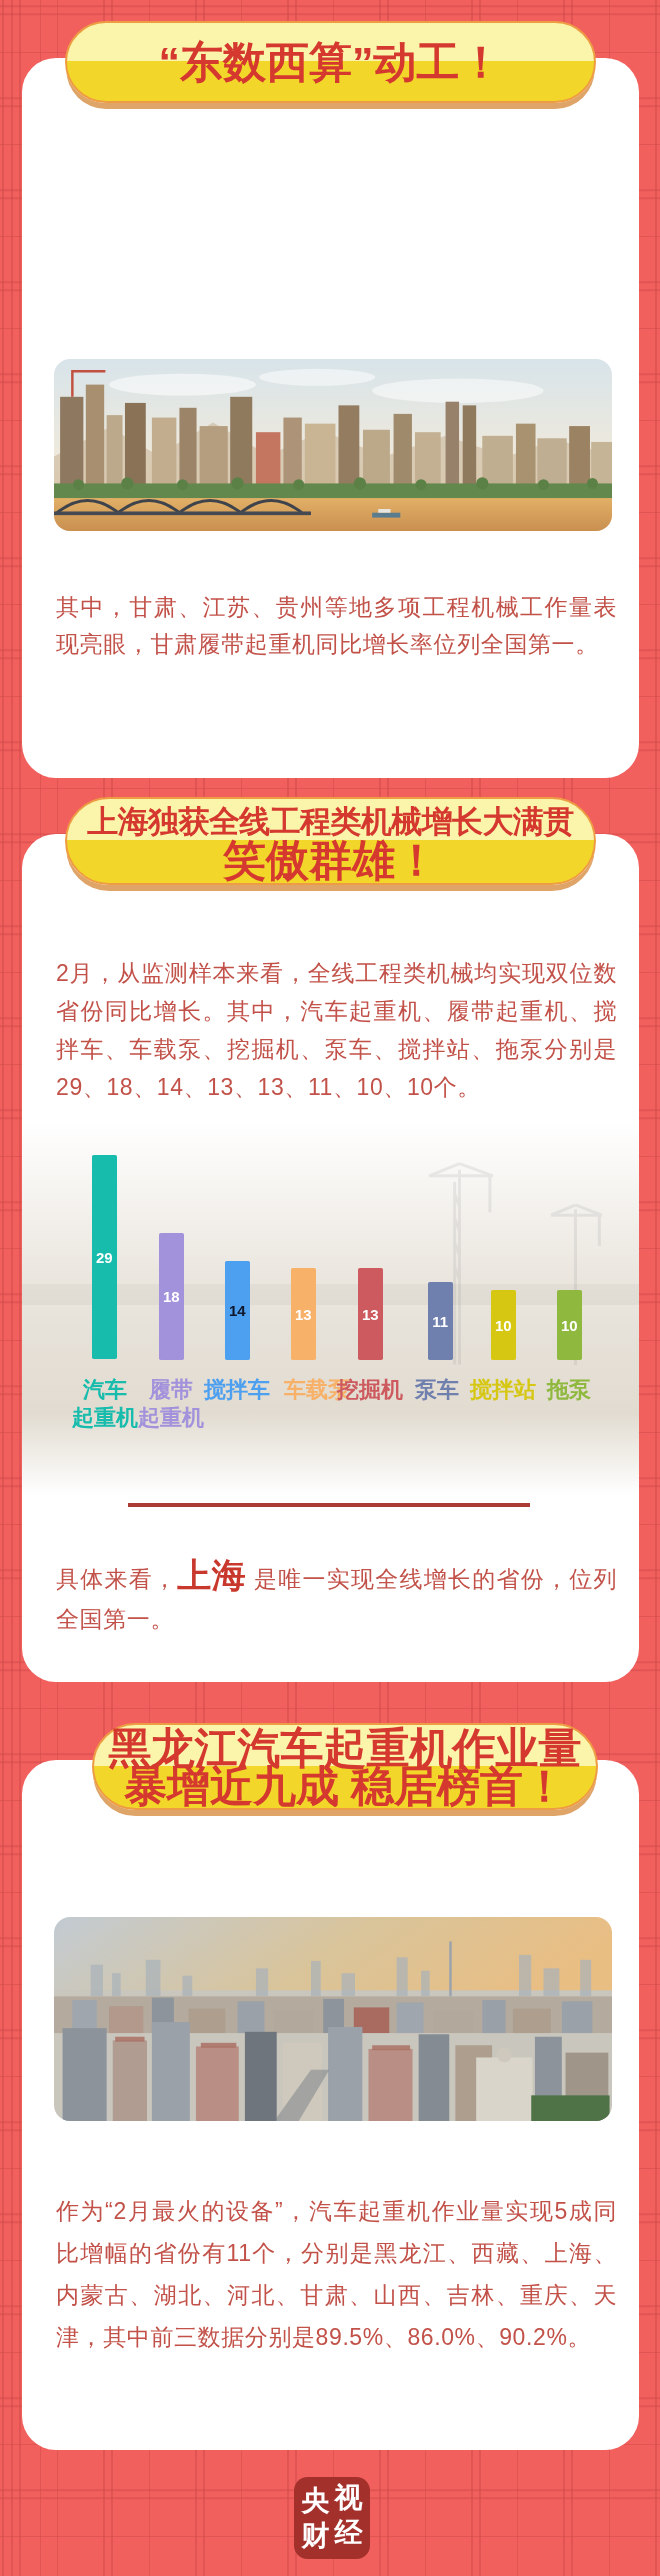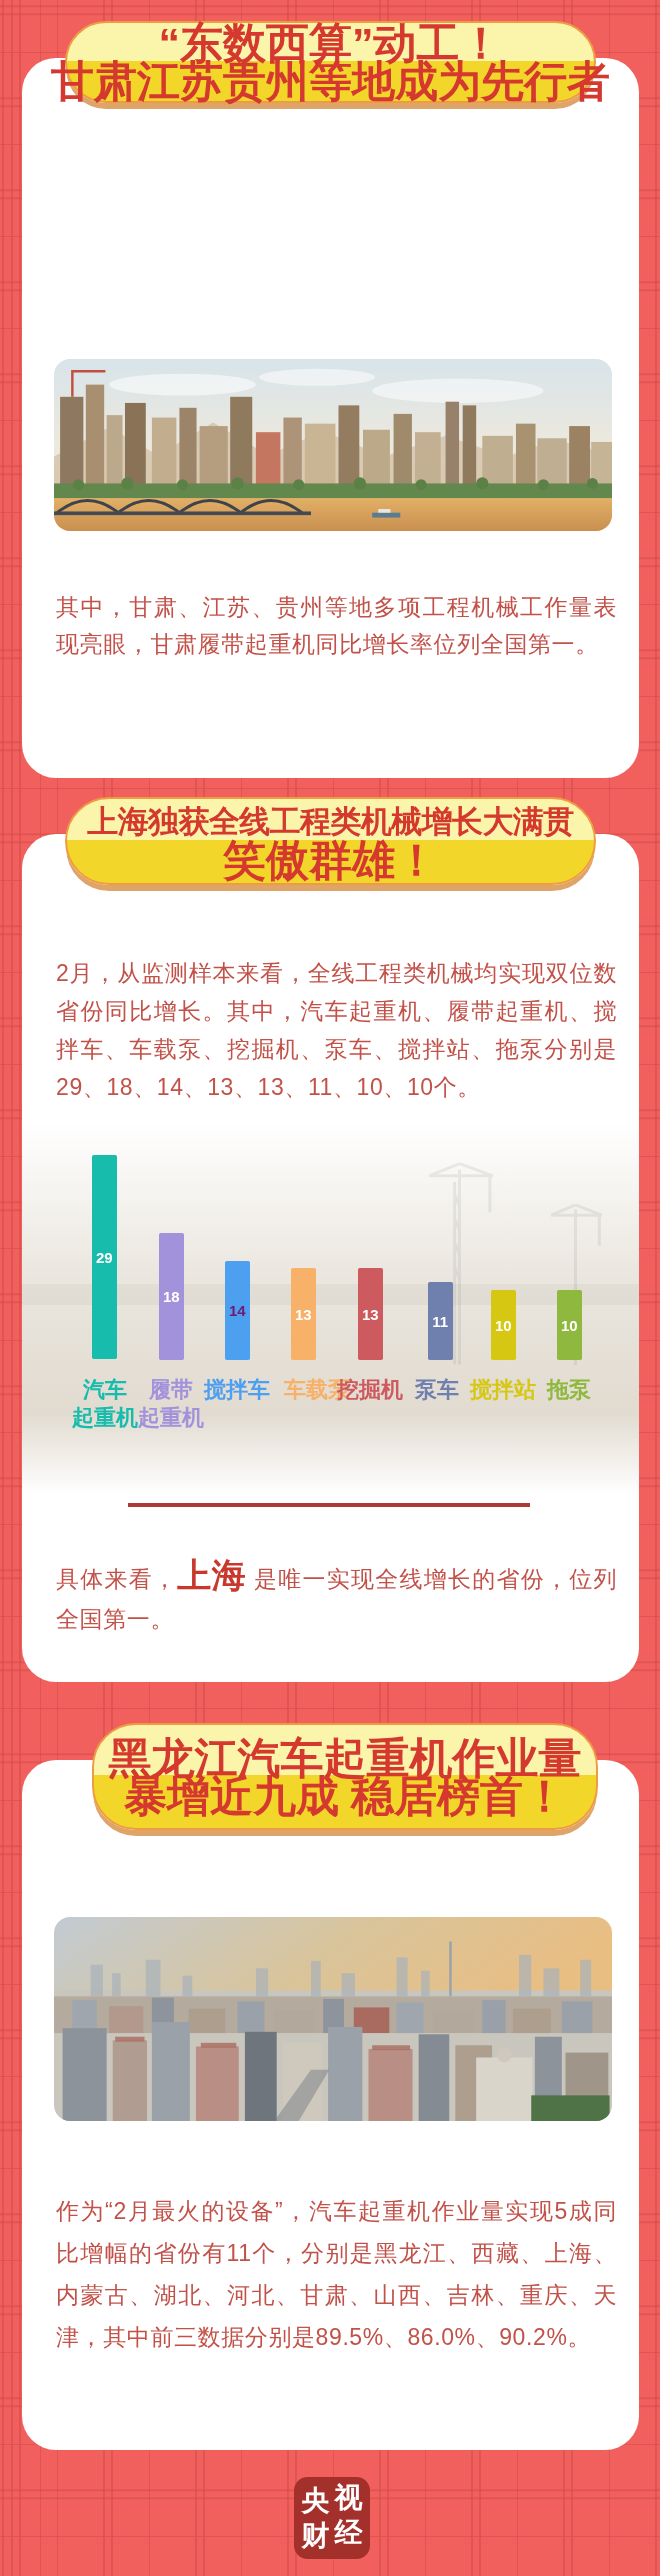--- a/index.html
+++ b/index.html
@@ -31,21 +31,21 @@
   .banner{
     position:absolute;left:65px;width:531px;z-index:5;box-sizing:border-box;
     border:2.4px solid var(--banner-border);border-radius:44px;
     background:linear-gradient(180deg,var(--banner-top) 0 49%,var(--banner-bottom) 49% 100%);
     box-shadow:0 7.3px 0 -1.2px var(--banner-shadow);
     display:flex;flex-direction:column;align-items:center;justify-content:center;
     color:var(--banner-text);font-weight:bold;text-align:center;
   }
   #banner1{top:21.4px;height:82px;}
   #banner2{top:797px;height:88px;}
-  #banner3{top:1723px;left:92px;width:506px;height:107px;}
+  #banner3{top:1723px;left:92px;width:506px;height:87px;}
   .banner .bl{font-size:43px;line-height:38px;white-space:nowrap;}
   #banner2 .bl1{font-size:31px;letter-spacing:-0.6px;}
   .para{
     position:absolute;left:56px;width:561px;z-index:3;
     color:var(--body-text);font-size:23px;line-height:38px;
     text-align:justify;letter-spacing:0.6px;
   }
   #p1{top:202px;}
   #p2{top:589px;line-height:37px;}
   #p3{top:954px;}
@@ -81,21 +81,20 @@
 </style>
 </head>
 <body>
 
 <div id="canvas">
 
   <div class="card" id="card1"></div>
 
   <div class="banner" id="banner1">
     <div class="bl bl1">“东数西算”动工！</div>
-    <div class="bl bl2">甘肃江苏贵州等地成为先行者</div>
   </div>
 
 
   <div class="photo" id="photo1">
     <svg viewBox="0 0 912 282" preserveAspectRatio="none">
       <defs>
         <linearGradient id="sky1" x1="0" y1="0" x2="0" y2="1">
           <stop offset="0" stop-color="#D8E4EA"></stop>
             <stop offset="0.55" stop-color="#EEE9DC"></stop>
             <stop offset="1" stop-color="#F5E3C8"></stop>
@@ -203,21 +202,21 @@
           <span class="bar-value" style="color: rgb(255, 255, 255);">29</span>
         </div>
         <div class="bar-label" style="left: 37px; color: rgb(23, 188, 173);">汽车
 起重机</div>
         <div class="chart-bar" style="left: 137px; top: 113px; height: 127px; background: rgb(162, 146, 219);">
           <span class="bar-value" style="color: rgb(255, 255, 255);">18</span>
         </div>
         <div class="bar-label" style="left: 103px; color: rgb(162, 146, 219);">履带
 起重机</div>
         <div class="chart-bar" style="left: 203px; top: 141px; height: 99px; background: rgb(77, 159, 239);">
-          <span class="bar-value" style="color: #701a75;">14</span>
+          <span class="bar-value" style="color: #0f172a;">14</span>
         </div>
         <div class="bar-label" style="left: 169px; color: rgb(77, 159, 239);">搅拌车</div>
         <div class="chart-bar" style="left: 269px; top: 148px; height: 92px; background: rgb(248, 177, 104);">
           <span class="bar-value" style="color: rgb(255, 255, 255);">13</span>
         </div>
         <div class="bar-label" style="left: 236px; color: rgb(248, 177, 104); text-align: right;">车载泵</div>
         <div class="chart-bar" style="left: 336px; top: 148px; height: 92px; background: rgb(205, 90, 94);">
           <span class="bar-value" style="color: rgb(255, 255, 255);">13</span>
         </div>
         <div class="bar-label" style="left: 302px; color: rgb(205, 90, 94);">挖掘机</div>

